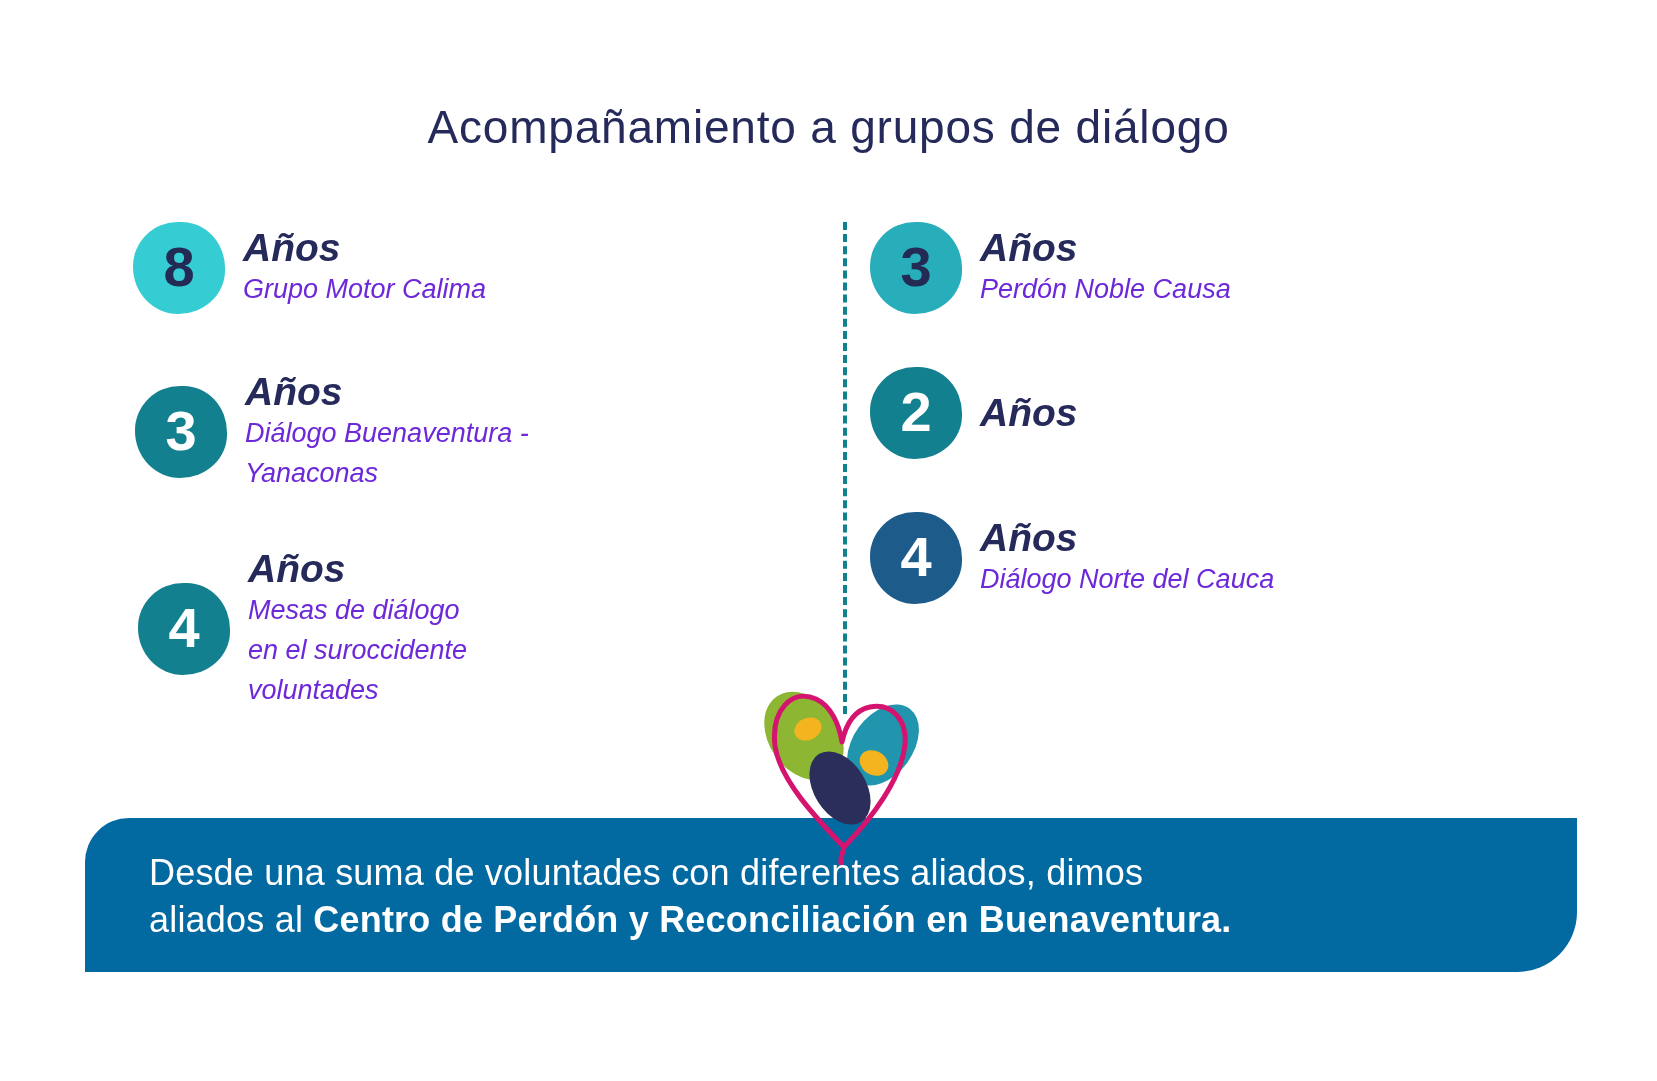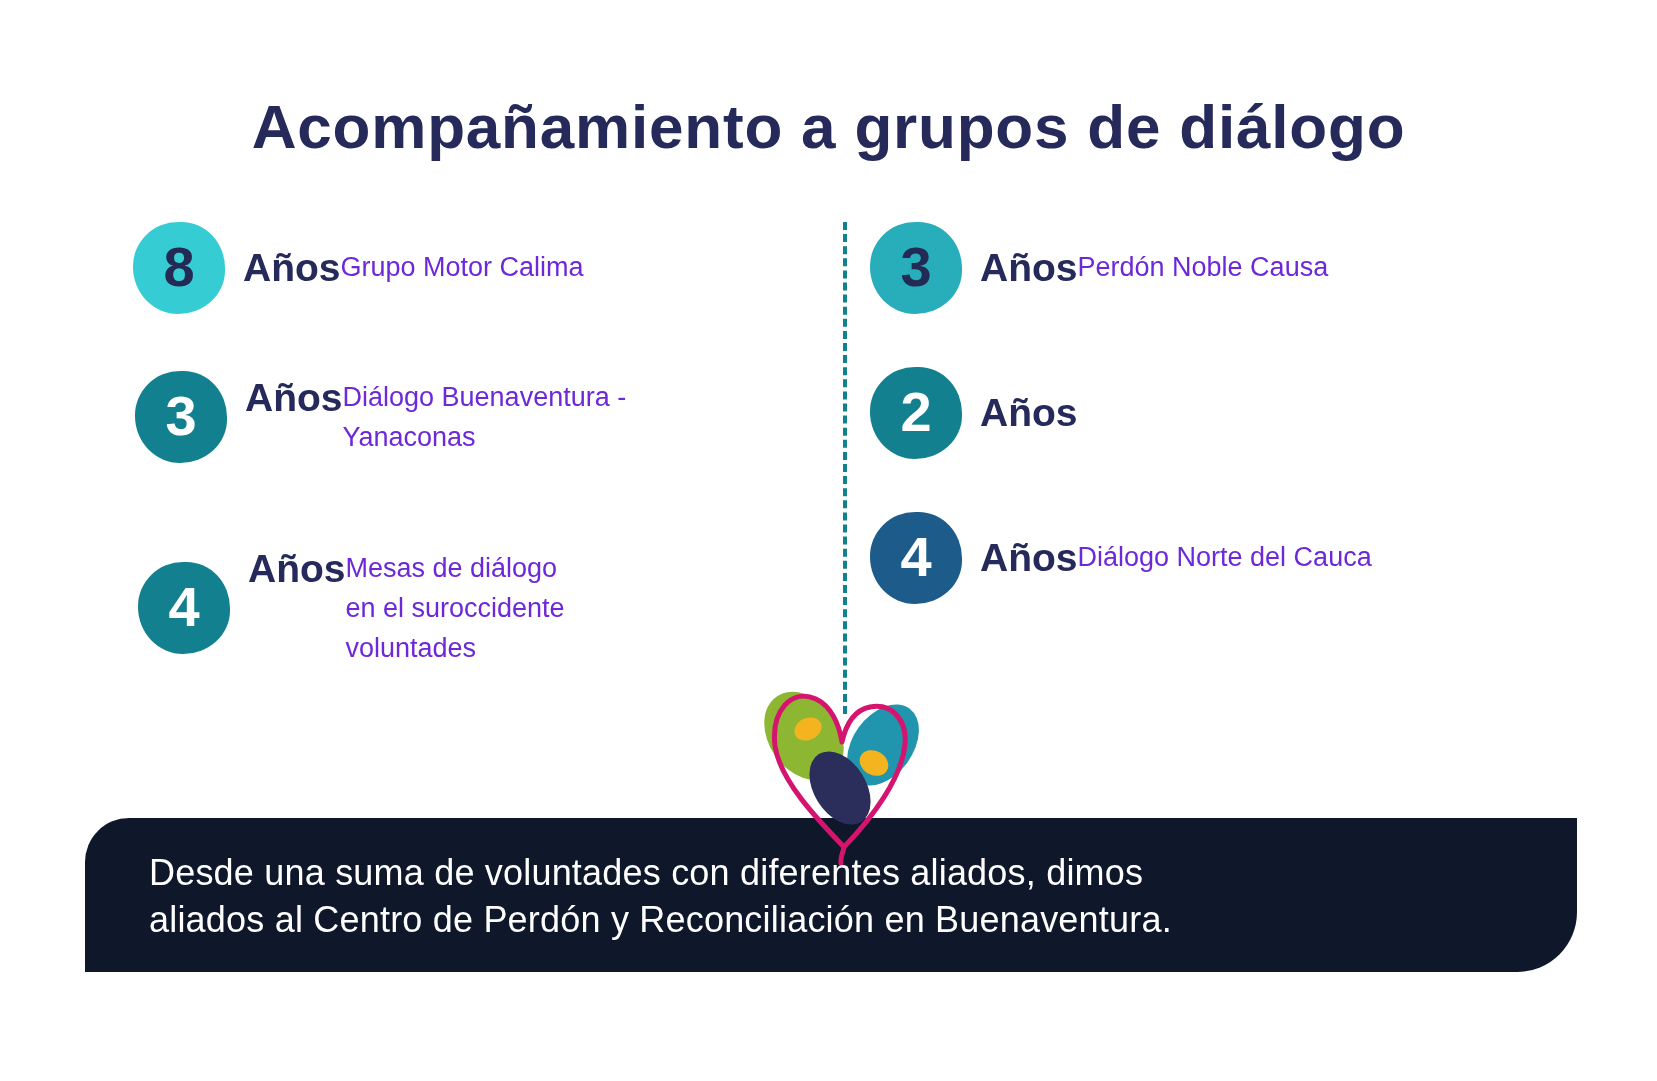--- a/index.html
+++ b/index.html
@@ -13,22 +13,22 @@
     background: #ffffff;
     overflow: hidden;
   }
 
   .title {
     position: absolute;
     top: 98px;
     left: 0;
     width: 100%;
     text-align: center;
-    font-size: 62px;
-    font-weight: 700;
+    font-size: 46px;
+    font-weight: 400;
     letter-spacing: 0.8px;
     color: #252a5a;
     line-height: 58px;
   }
 
   .divider {
     position: absolute;
     left: 843px;
     top: 222px;
     height: 492px;
@@ -51,21 +51,21 @@
     height: 92px;
     border-radius: 50% 48% 52% 50% / 49% 51% 48% 52%;
     display: flex;
     align-items: center;
     justify-content: center;
     font-size: 56px;
     font-weight: 800;
     padding-bottom: 4px;
   }
 
-  .item-text { display: flex; flex-direction: row; }
+  .item-text { display: flex; flex-direction: column; font-style: italic; }
 
   .years {
     font-size: 39px;
     font-weight: 800;
     color: #252a5a;
     line-height: 42px;
   }
 
   .name {
     font-size: 27px;
@@ -94,21 +94,21 @@
     z-index: 3;
   }
 
   .banner-text {
     padding: 31px 40px 0 64px;
     color: #ffffff;
     font-size: 36px;
     line-height: 47px;
     letter-spacing: 0.2px;
   }
-  .banner-text .bold { font-weight: 400; }
+  .banner-text .bold { font-weight: 700; }
 </style>
 </head>
 <body>
 
 <div class="page">
 
   <h1 class="title" style="color: rgb(37, 42, 90);">Acompañamiento a grupos de diálogo</h1>
 
   <div class="divider" style="border-left-color: rgb(17, 128, 143);"></div>
 
@@ -171,20 +171,20 @@
     <path d="M118,197
              C 90,168 54,130 49,96
              C 45,60 66,38 90,49
              C 105,56 113,74 116,92
              C 120,74 129,60 144,57
              C 166,53 181,70 179,94
              C 176,128 146,168 118,197 Z" fill="none" stroke-width="5" stroke-linecap="round" stroke-linejoin="round" style="stroke: rgb(212, 20, 110);"></path>
     <path d="M118,197 C 117,203 114,207 115,213" fill="none" stroke-width="5" stroke-linecap="round" style="stroke: rgb(212, 20, 110);"></path>
   </svg>
 
-  <div class="banner" style="background-color: #0f172a;">
+  <div class="banner" style="background-color: #0369a1;">
     <div class="banner-text" style="color: rgb(255, 255, 255);">
       <div>Desde una suma de voluntades con diferentes aliados, dimos</div>
       <div><span>aliados al </span><span class="bold">Centro de Perdón y Reconciliación en Buenaventura.</span></div>
     </div>
   </div>
 
 </div>
 
 </body></html>

